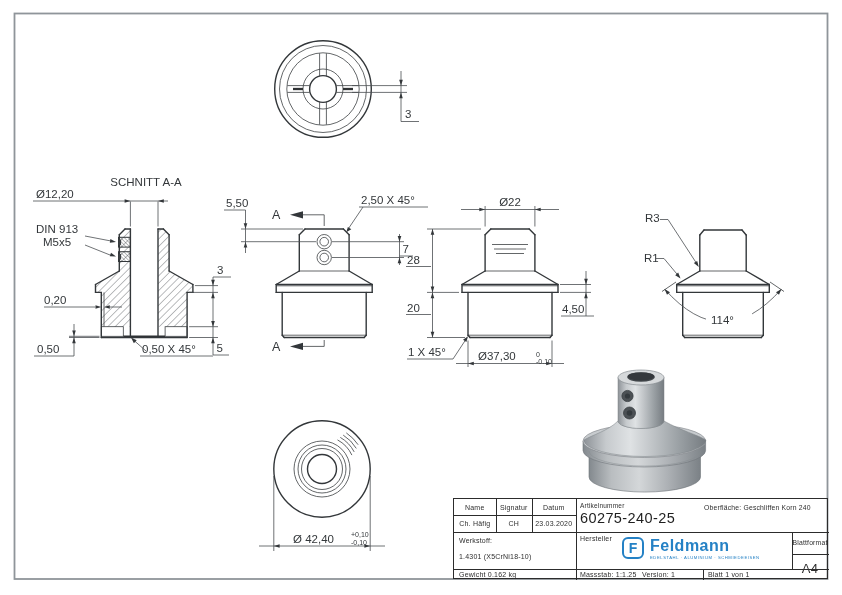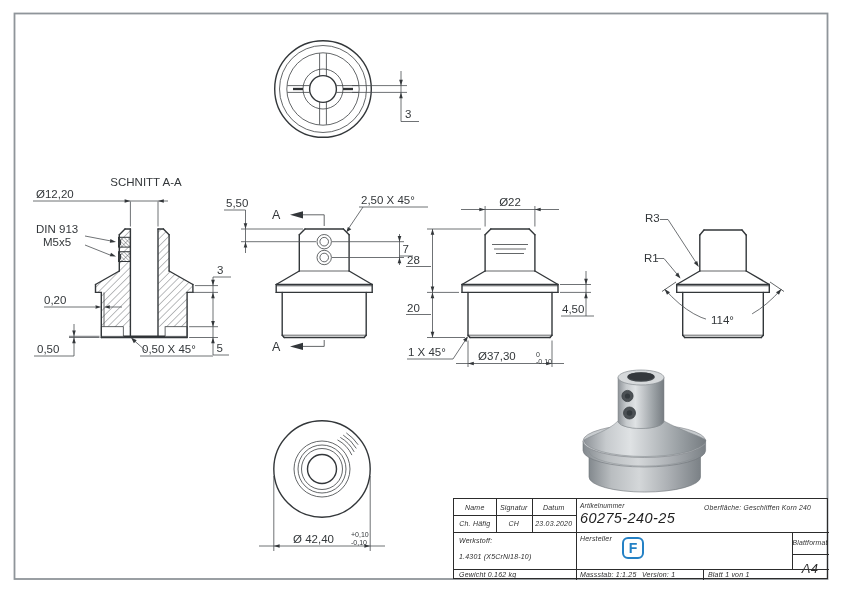--- a/index.html
+++ b/index.html
@@ -14,21 +14,21 @@
   .tl{stroke:#3c4043;stroke-width:0.8;fill:none;}
   .dl{stroke:#4a4e52;stroke-width:0.8;fill:none;}
   .ar{fill:#33373a;stroke:none;}
   .thick{stroke:#2f3234;stroke-width:2.3;fill:none;}
   
   #tblock{position:absolute;left:453px;top:498px;width:374.5px;height:81px;
           border:1.2px solid #2c2c2c;box-sizing:border-box;color:#2e2e2e;}
   #tblock .vl,#tblock .hl{position:absolute;background:#2c2c2c;}
   #tblock .vl{width:1px;}
   #tblock .hl{height:1px;}
-  .cell{position:absolute;font-size:7px;letter-spacing:0.2px;white-space:nowrap;font-style:italic;}
+  .cell{position:absolute;font-size:7px;letter-spacing:0.2px;white-space:nowrap;}
   .cc{display:flex;align-items:center;justify-content:center;}
   .artnum{font-size:14.5px;letter-spacing:0.4px;color:#1f1f1f;}
   .a4{font-size:13px;margin-top:7px;}
   .logo-row{position:absolute;left:168px;top:38px;display:flex;align-items:flex-start;}
   .logo-f{width:22px;height:22px;border:2.6px solid #2481c5;border-radius:6px;
           color:#2481c5;font-weight:bold;font-size:14px;display:flex;
           align-items:center;justify-content:center;box-sizing:border-box;}
   .logo-txt{margin-left:6px;color:#2481c5;}
   .logo-name{font-size:16px;font-weight:bold;letter-spacing:0.5px;line-height:17px;}
   .logo-tag{font-size:4.2px;letter-spacing:0.55px;margin-top:1px;}
@@ -398,20 +398,24 @@
   <div class="cell" style="left:126px;top:3px;font-size:6.5px">Artikelnummer</div>
   <div class="cell artnum" style="left:126px;top:11px">60275-240-25</div>
   <div class="cell" style="left:250px;top:5px;font-size:6.8px">Oberfläche:  Geschliffen Korn 240</div>
 
   <div class="cell" style="left:5px;top:38px">Werkstoff:</div>
   <div class="cell" style="left:5px;top:54px">1.4301 (X5CrNi18-10)</div>
   <div class="cell" style="left:126px;top:36px">Hersteller</div>
 
   <div class="logo-row">
     <div class="logo-f">F</div>
+    <div class="logo-txt">
+      <div class="logo-name">Feldmann</div>
+      <div class="logo-tag">EDELSTAHL · ALUMINIUM · SCHMIEDEEISEN</div>
+    </div>
   </div>
 
   <div class="cell" style="left:337.5px;top:33px;width:37px;height:21.5px;display:flex;align-items:center;justify-content:center;font-size:6.8px">Blattformat</div>
   <div class="cell cc a4" style="left:337.5px;top:54.5px;width:37px;height:15.5px">A4</div>
 
   <div class="cell" style="left:5px;top:72px">Gewicht 0.162 kg</div>
   <div class="cell" style="left:126px;top:72px">Massstab: 1:1.25</div>
   <div class="cell" style="left:188px;top:72px">Version: 1</div>
   <div class="cell" style="left:254px;top:72px">Blatt 1 von 1</div>
 </div>

